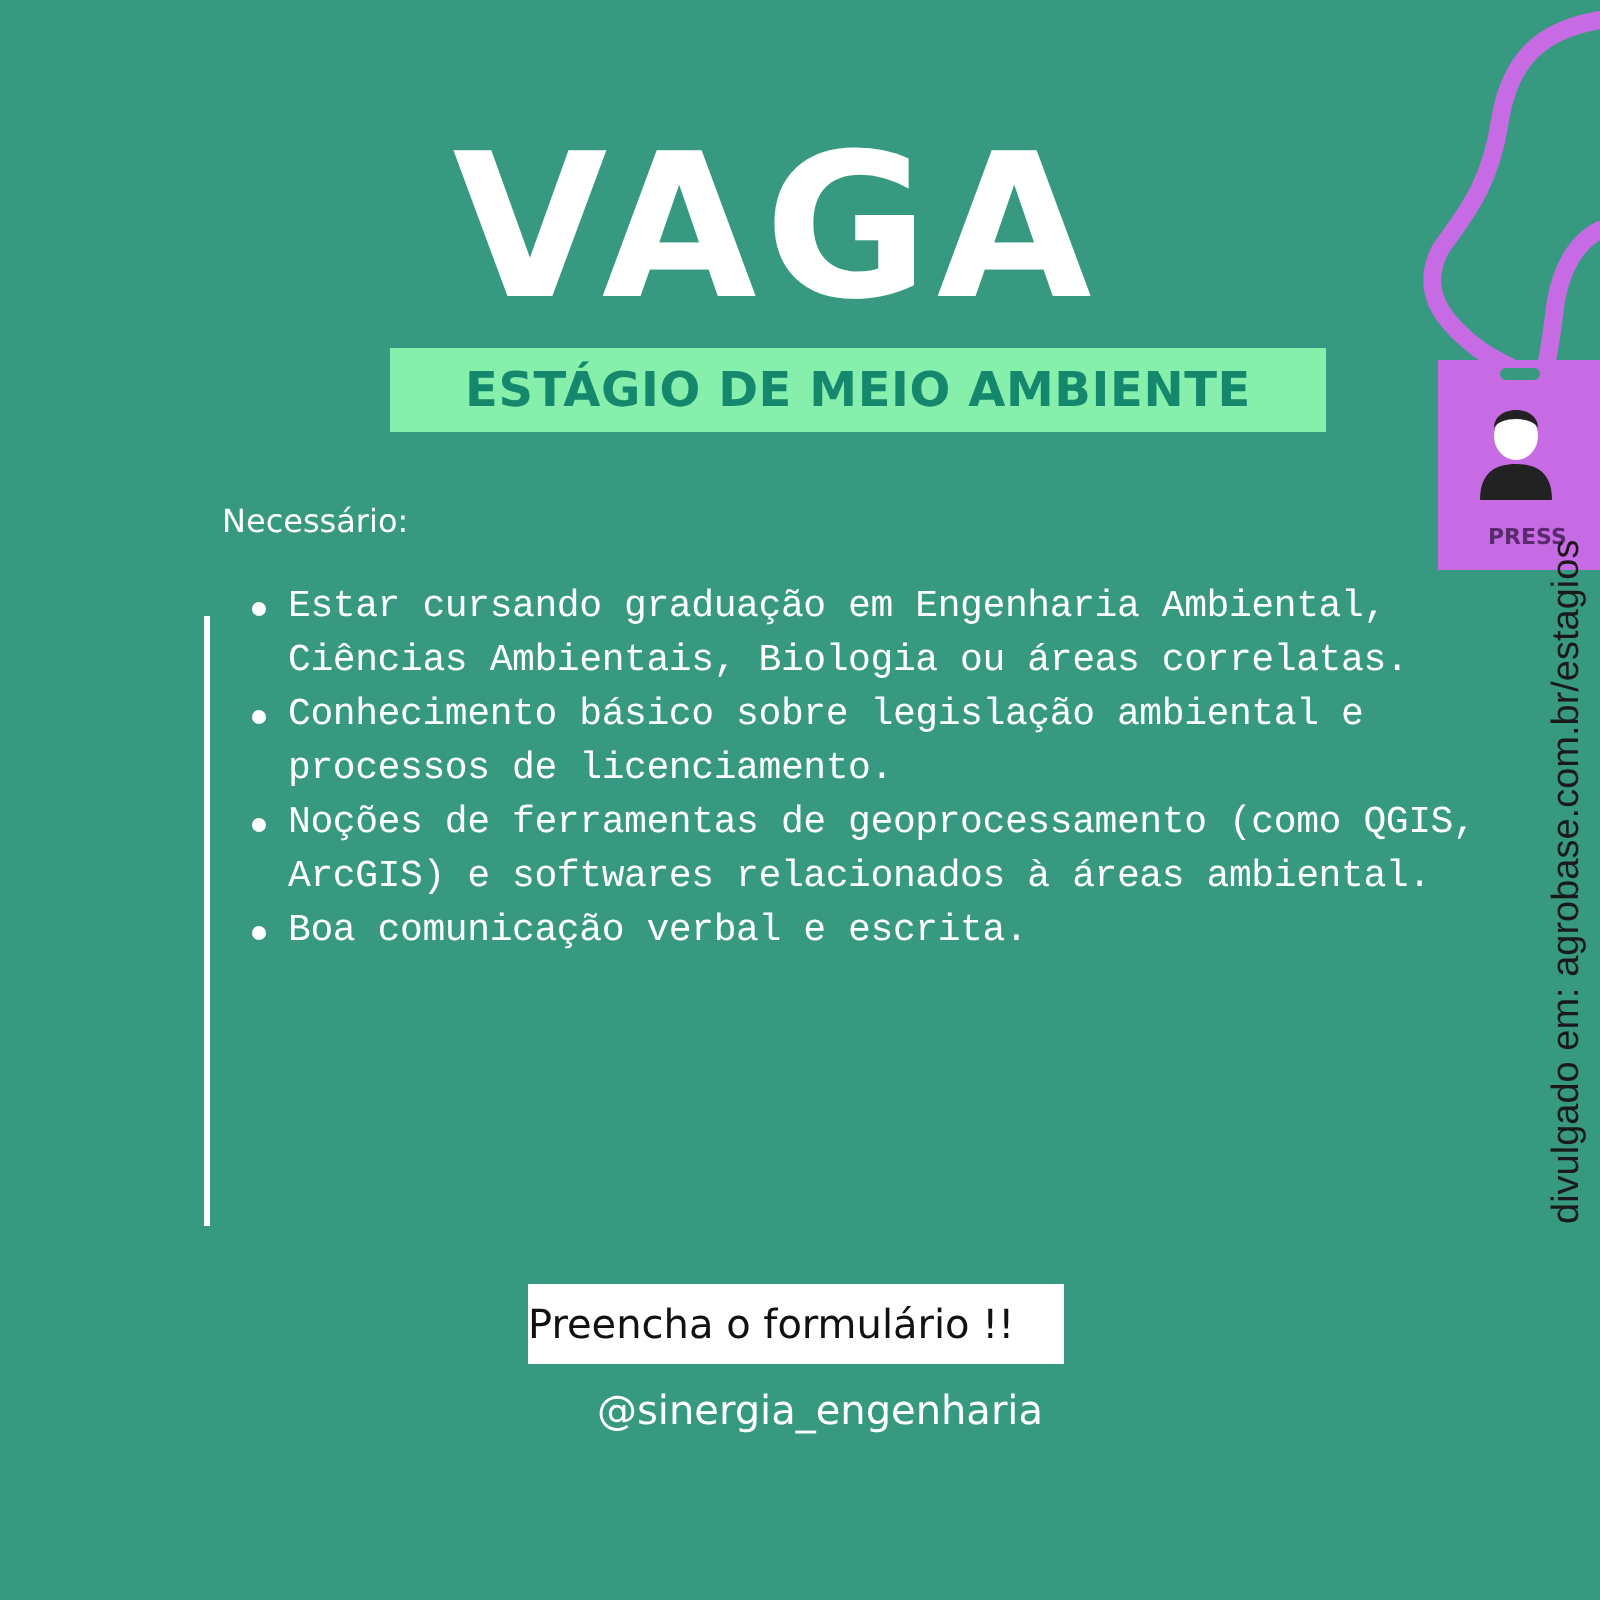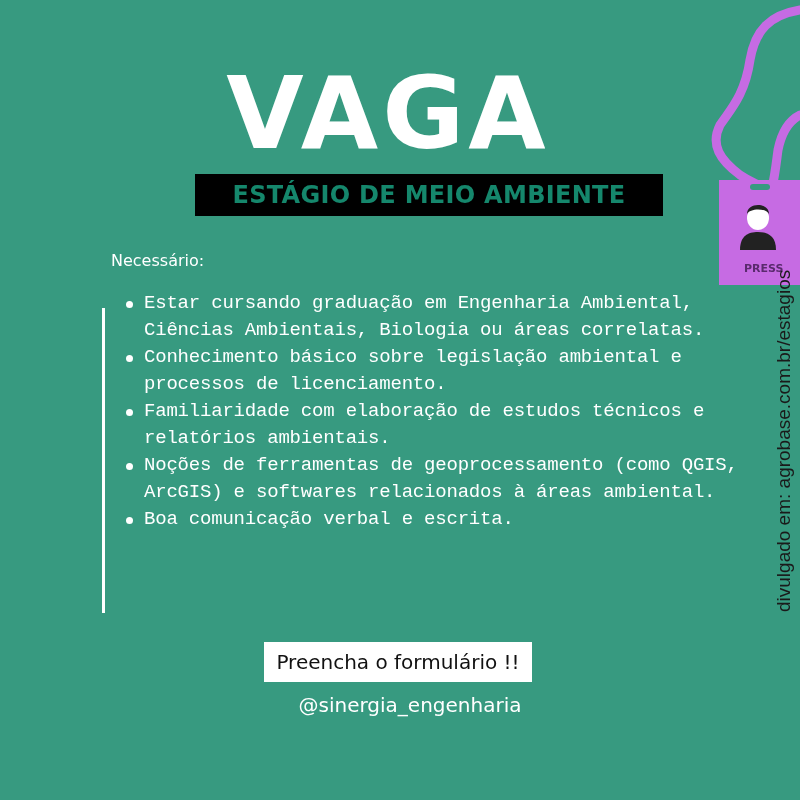--- a/index.html
+++ b/index.html
@@ -19,21 +19,21 @@
       font-weight: bold;
       font-size: 100px;
       letter-spacing: 4px;
       line-height: 100px;
       color: #ffffff;
     }
     .subtitle-box {
       position: absolute;
       left: 195px; top: 174px;
       width: 468px; height: 42px;
-      background: #000000;
+      background: #86efac;
       display: flex; align-items: center; justify-content: center;
     }
     .subtitle-box span {
       color: #15876C;
       font-weight: bold;
       font-size: 24px;
       letter-spacing: 0.3px;
       font-family: "DejaVu Sans", sans-serif;
     }
     .section-label {
@@ -68,21 +68,21 @@
       left: 2px; top: 11px;
       width: 7px; height: 7px;
       border-radius: 50%;
       background: #ffffff;
     }
     .cta-box {
       position: absolute;
       left: 264px; top: 642px;
       width: 268px; height: 40px;
       background: #ffffff;
-      display: flex; align-items: center; justify-content: center;
+      display: flex; align-items: center; justify-content: flex-start;
     }
     .cta-box span {
       color: #111111;
       font-size: 20px;
     }
     .handles {
       position: absolute;
       left: 0; width: 800px;
       top: 692px;
       text-align: center;
@@ -118,21 +118,20 @@
   <span>ESTÁGIO DE MEIO AMBIENTE</span>
 </div>
 
 <div class="section-label">Necessário:</div>
 
 <div class="vline"></div>
 
 <ul class="req-list">
   <li><span class="bullet"></span><span>Estar cursando graduação em Engenharia Ambiental, Ciências Ambientais, Biologia ou áreas correlatas.</span></li>
   <li><span class="bullet"></span><span>Conhecimento básico sobre legislação ambiental e processos de licenciamento.</span></li>
-  <li><span class="bullet"></span><span>Familiaridade com elaboração de estudos técnicos e relatórios ambientais.</span></li>
   <li><span class="bullet"></span><span>Noções de ferramentas de geoprocessamento (como QGIS, ArcGIS) e softwares relacionados à áreas ambiental.</span></li>
   <li><span class="bullet"></span><span>Boa comunicação verbal e escrita.</span></li>
 </ul>
 
 <div class="cta-box">
   <span>Preencha o formulário !!</span>
 </div>
 
 <div class="handles">
   <div>@sinergia_engenharia</div>

